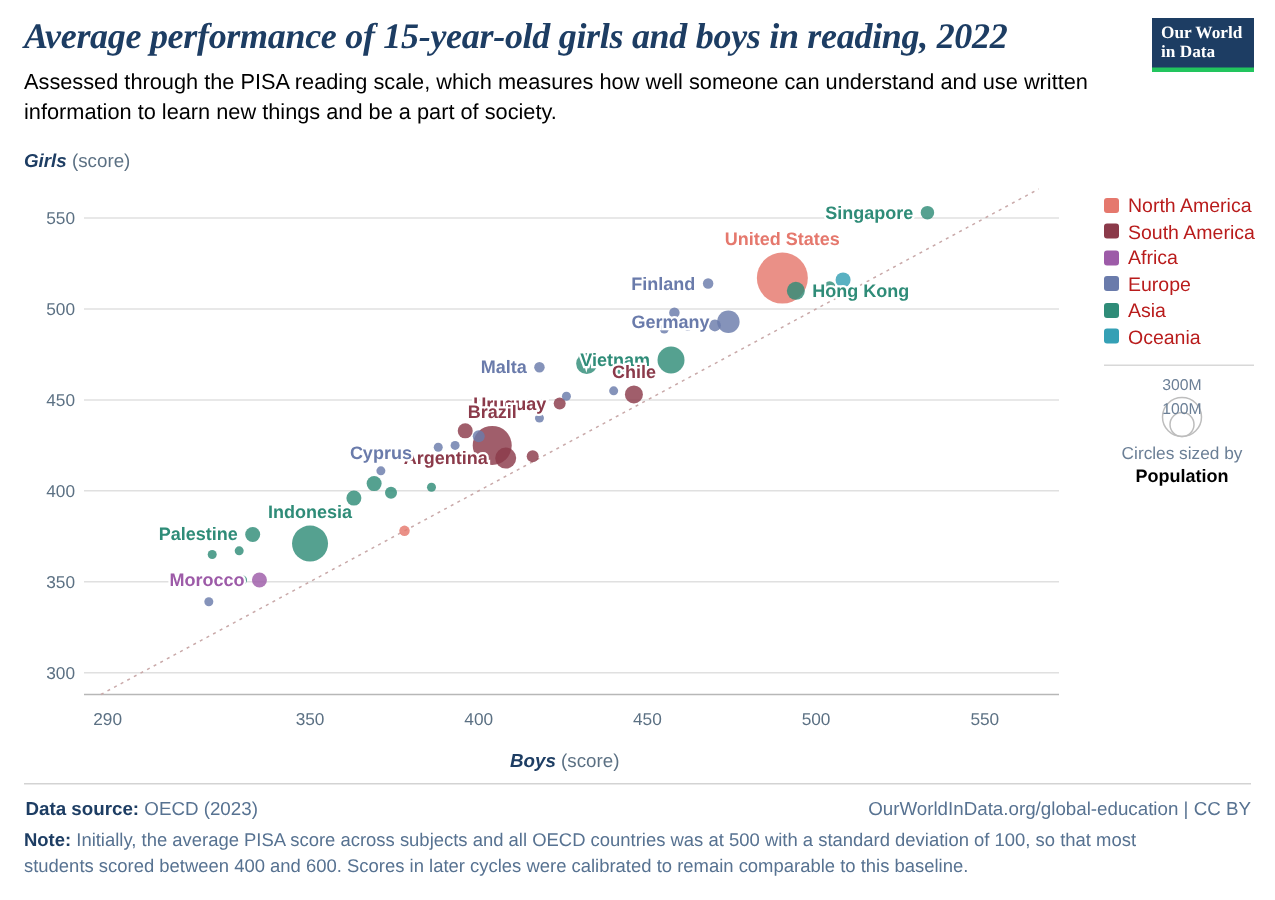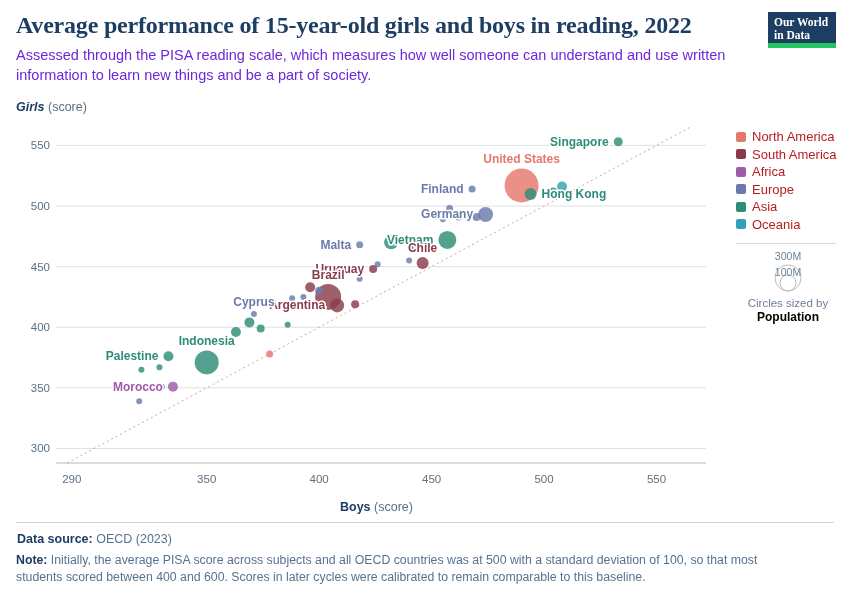--- a/index.html
+++ b/index.html
@@ -29,61 +29,62 @@
     width: 740px;
   }
   .chart-title {
     font-family: "Liberation Serif", serif;
     font-size: 24px;
     font-weight: bold;
     color: #1d3d63;
     letter-spacing: -0.2px;
     margin: 0;
     line-height: 1.1;
+    font-style: italic;
   }
   .chart-subtitle {
     font-size: 14.5px;
-    color: #6d28d9;
+    color: #000000;
     margin-top: 8px;
     line-height: 1.35;
     max-width: 726px;
   }
   .owid-logo {
     position: absolute;
     right: 14px;
     top: 12px;
     width: 68px;
     height: 36px;
     background: #1d3d63;
     color: #ffffff;
     font-family: "Liberation Serif", serif;
     font-weight: bold;
     font-size: 11.5px;
     line-height: 1.12;
     padding: 4px 6px 0 6px;
     box-sizing: border-box;
-    border-bottom: 5px solid #22c55e;
+    border-bottom: 3px solid #22c55e;
   }
   
   .y-axis-title {
     position: absolute;
     left: 16px;
     top: 100px;
     font-size: 12.5px;
     color: #5b7083;
   }
   .y-axis-title b { color: #1d3d63; font-weight: bold; font-style: italic; }
   .x-axis-title {
     position: absolute;
     left: 340px;
     top: 500px;
     font-size: 12.5px;
     color: #5b7083;
   }
-  .x-axis-title b { color: #1d3d63; font-weight: bold; }
+  .x-axis-title b { color: #1d3d63; font-weight: bold; font-style: italic; }
 
   
   #plot-area {
     position: absolute;
     left: 16px;
     top: 118px;
     width: 700px;
     height: 375px;
   }
   #plot-svg { display: block; }
@@ -310,17 +311,18 @@
     <div class="size-caption">
       <span>Circles sized by</span><br>
       <b>Population</b>
     </div>
   </div>
 
   <div class="footer-rule"></div>
   <div class="footer-source">
     <b>Data source:</b><span> OECD (2023)</span>
   </div>
+  <div class="footer-link">OurWorldInData.org/global-education | CC BY</div>
   <div class="footer-note">
     <b>Note:</b><span> Initially, the average PISA score across subjects and all OECD countries was at 500 with a standard deviation of 100, so that most students scored between 400 and 600. Scores in later cycles were calibrated to remain comparable to this baseline.</span>
   </div>
 
 </div>
 
 </body></html>

